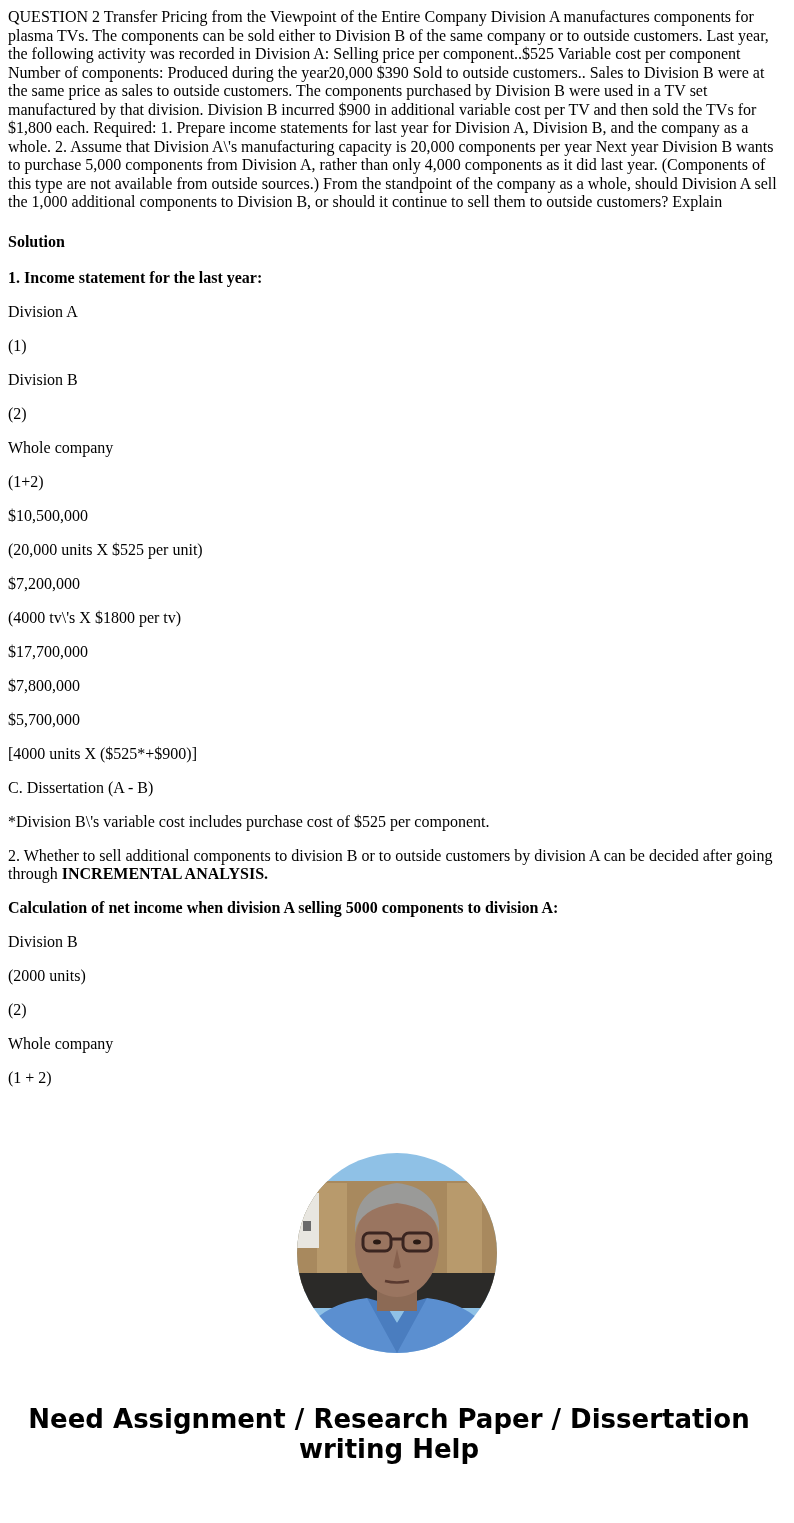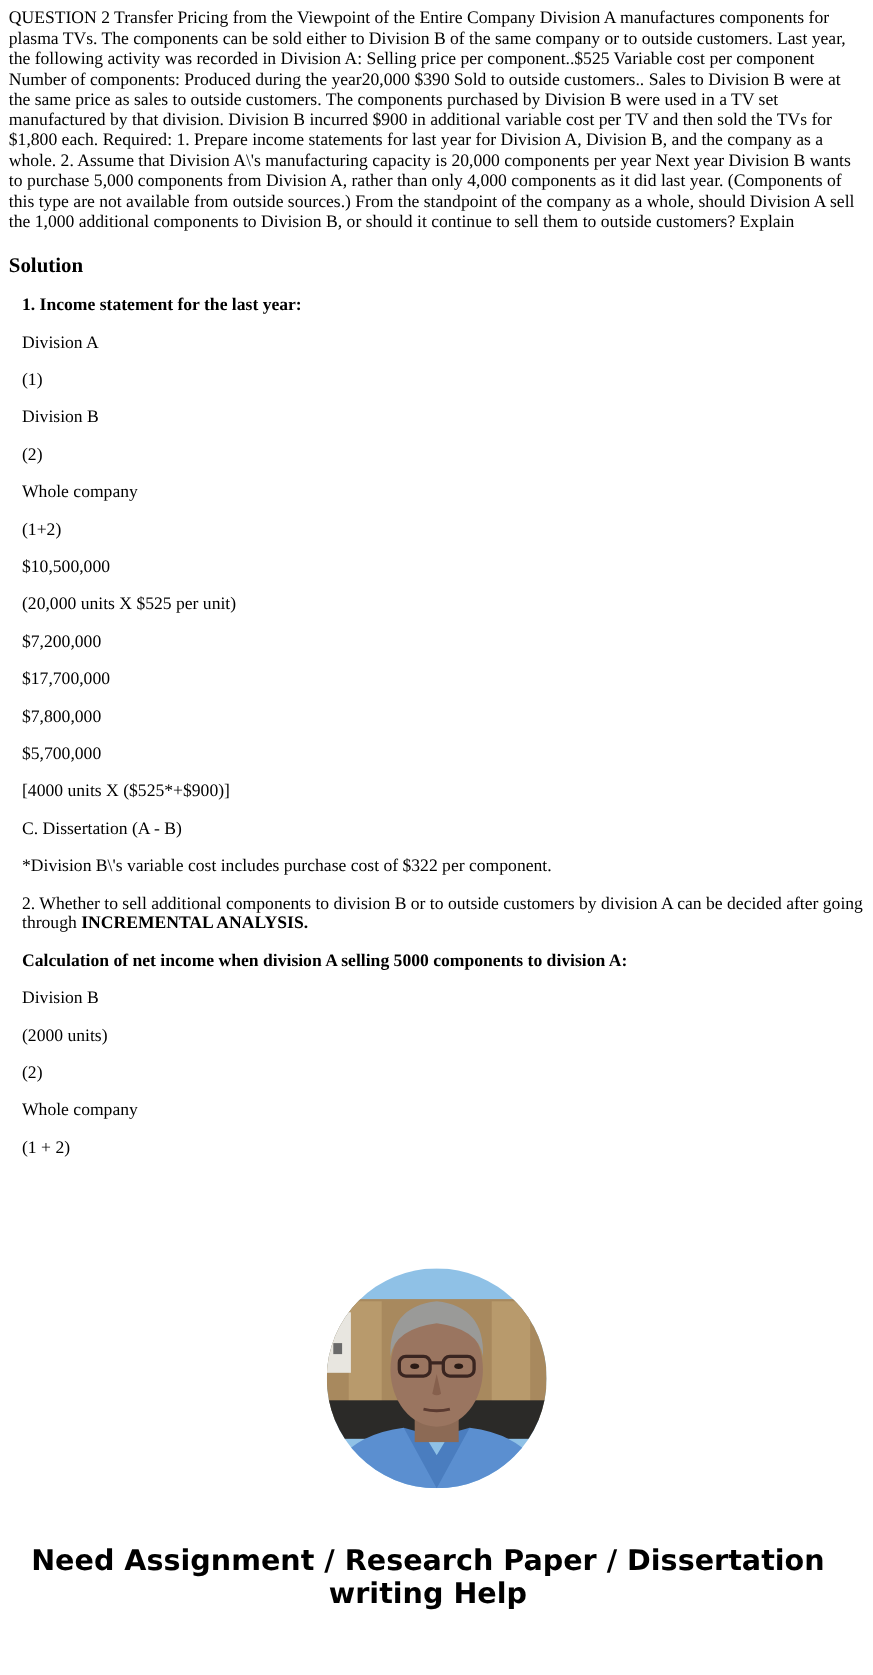--- a/index.html
+++ b/index.html
@@ -18,27 +18,27 @@
       position: relative;
     }
     .content {
       padding: 8px 8px 0 8px;
     }
     .question {
       margin: 0;
       line-height: 18.5px;
     }
     h3.solution-title {
-      font-size: 19px;
+      font-size: 16px;
       font-weight: bold;
       margin: 19px 0 0 0;
       line-height: 22px;
     }
     p {
-      margin: 16px 0 0 12px;
+      margin: 16px 0 0 0;
       line-height: 18px;
     }
     .bold {
       font-weight: bold;
     }
     .photo-wrap {
       position: absolute;
       left: 297px;
       top: 1153px;
       width: 200px;
@@ -77,26 +77,27 @@
 
   <p>Division A</p>
   <p>(1)</p>
   <p>Division B</p>
   <p>(2)</p>
   <p>Whole company</p>
   <p>(1+2)</p>
   <p>$10,500,000</p>
   <p>(20,000 units X $525 per unit)</p>
   <p>$7,200,000</p>
+  <p>(4000 tv\'s X $1800 per tv)</p>
   <p>$17,700,000</p>
   <p>$7,800,000</p>
   <p>$5,700,000</p>
   <p>[4000 units X ($525*+$900)]</p>
   <p>C. Dissertation (A - B)</p>
-  <p>*Division B\'s variable cost includes purchase cost of $322 per component.</p>
+  <p>*Division B\'s variable cost includes purchase cost of $525 per component.</p>
 
   <p><span>2. Whether to sell additional components to division B or to outside customers by division A can be decided after going through </span><span class="bold">INCREMENTAL ANALYSIS.</span></p>
 
   <p class="bold">Calculation of net income when division A selling 5000 components to division A:</p>
 
   <p>Division B</p>
   <p>(2000 units)</p>
   <p>(2)</p>
   <p>Whole company</p>
   <p>(1 + 2)</p>

